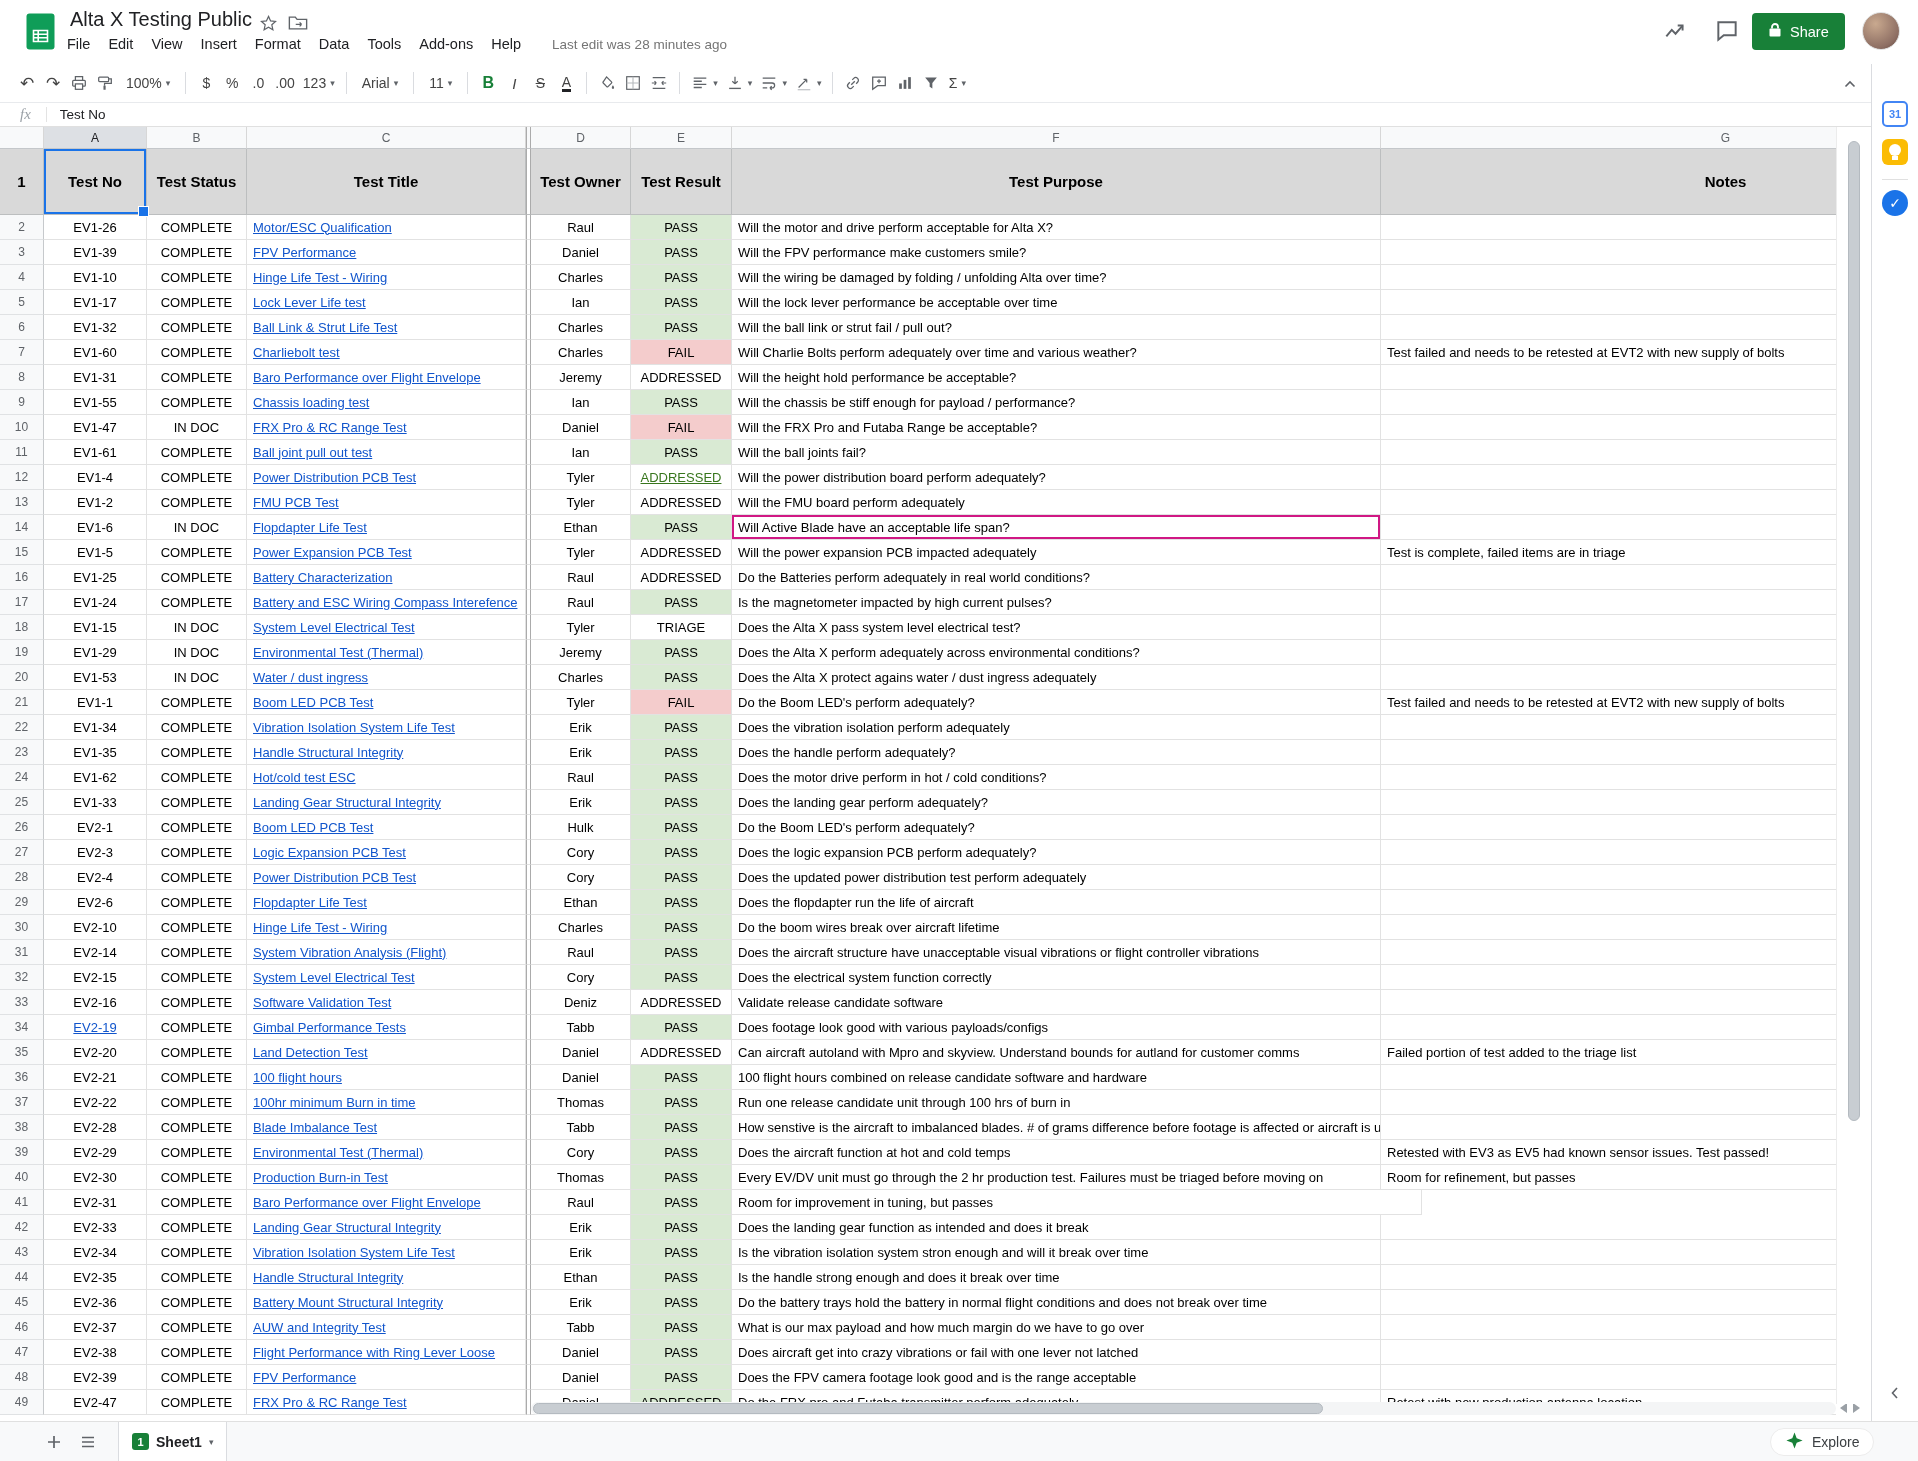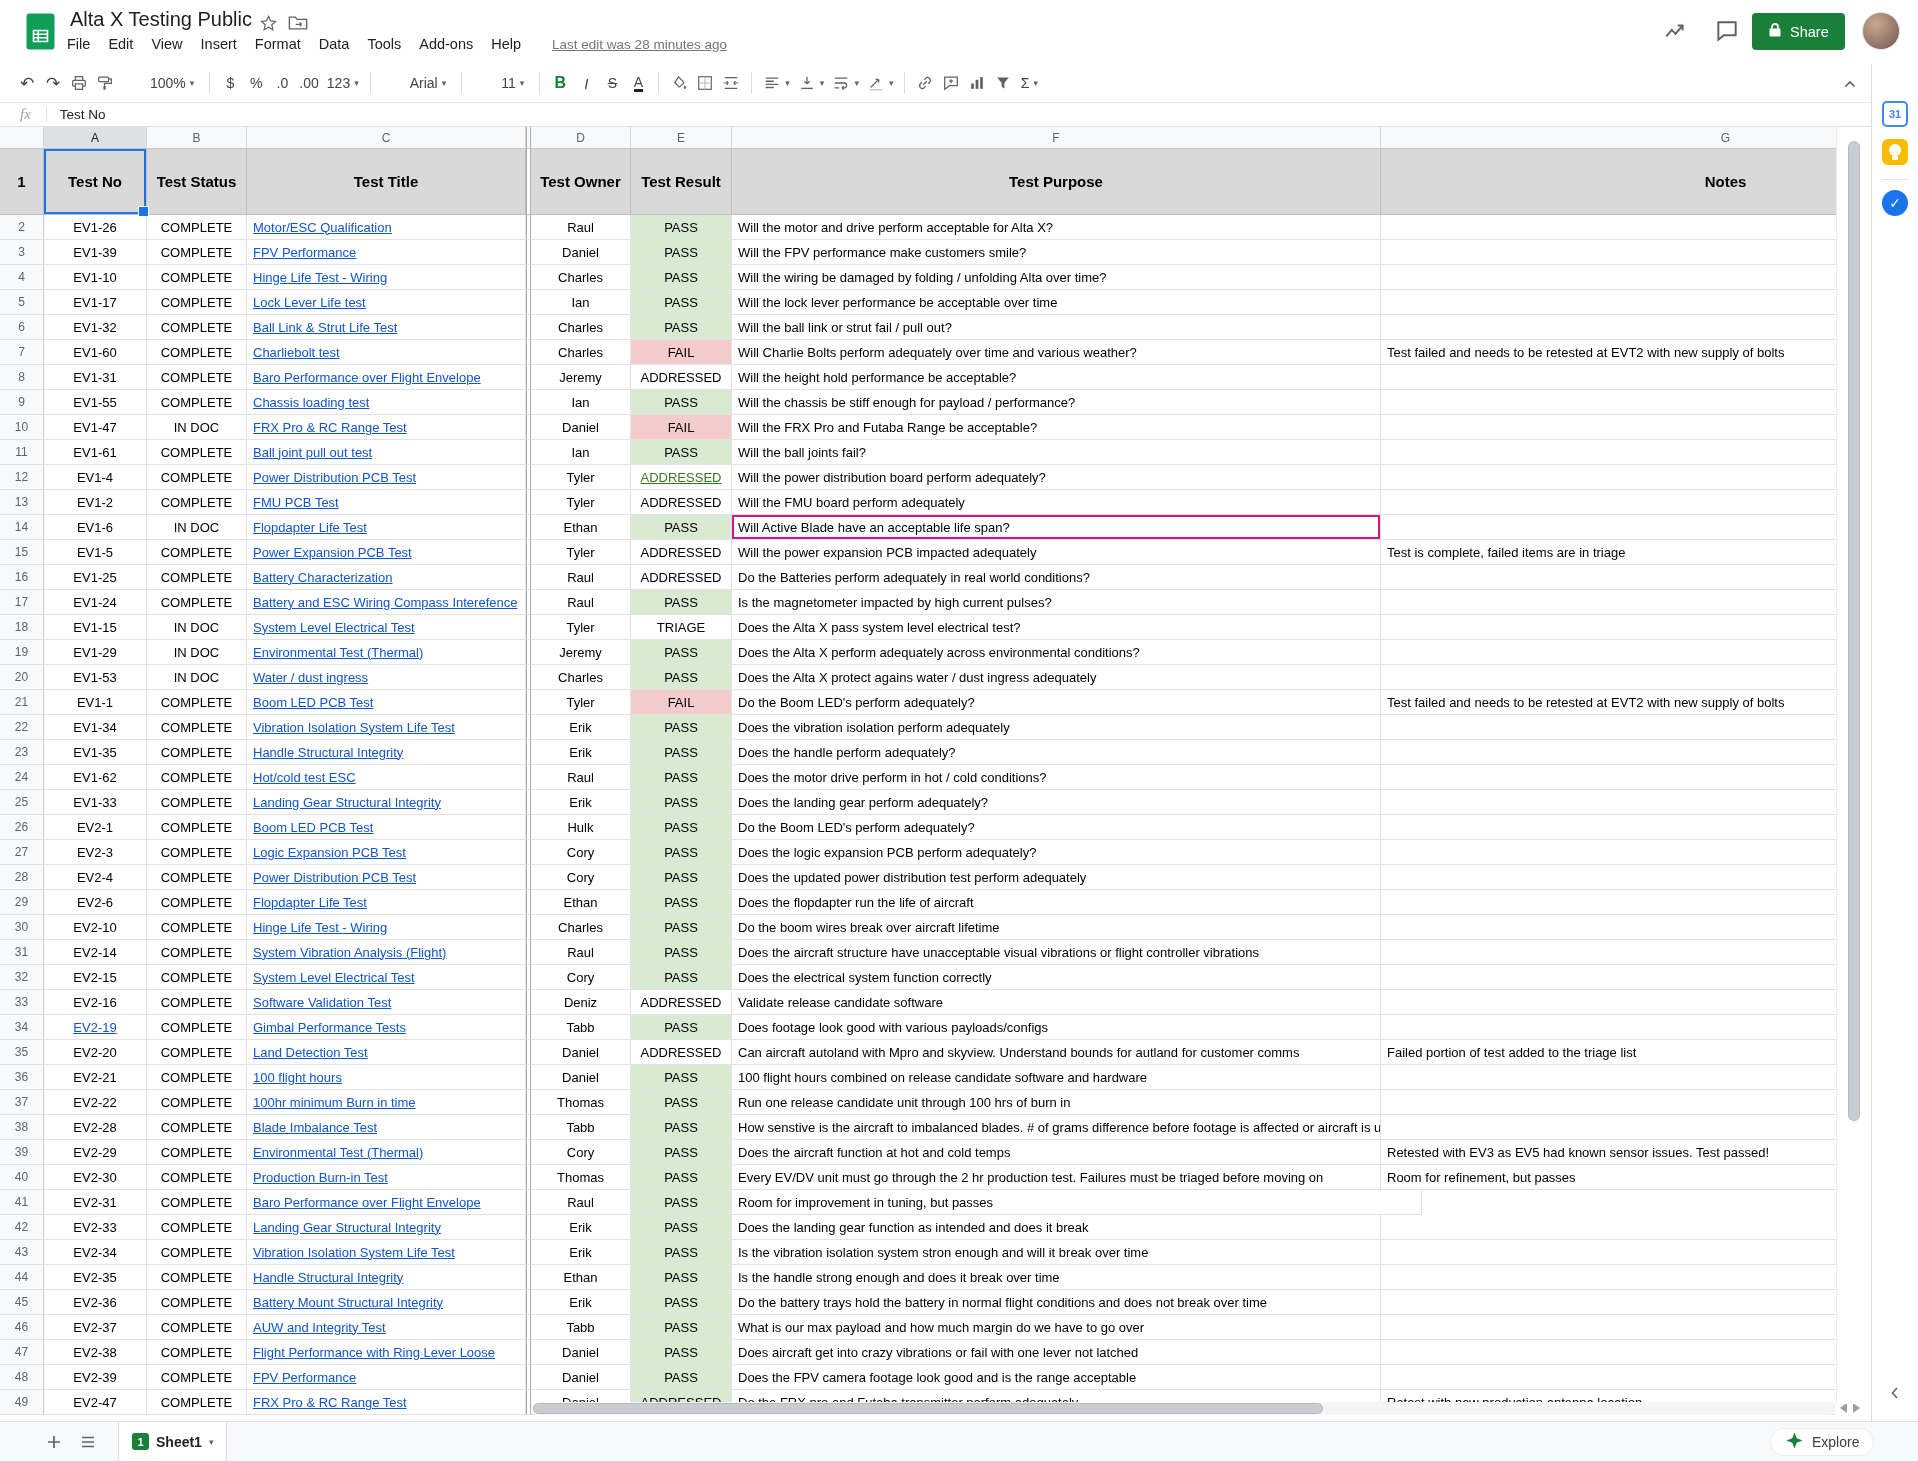--- a/index.html
+++ b/index.html
@@ -9,33 +9,33 @@
 
   
   .topbar { position:absolute; left:0; top:0; width:1918px; height:64px; background:#fff; }
   .logo { position:absolute; left:26px; top:13px; width:29px; height:37px; }
   .doc-title { position:absolute; left:70px; top:8px; font-size:20px; color:#202124; white-space:nowrap; }
   .title-ico { position:absolute; top:13px; width:20px; height:20px; display:flex; align-items:center; justify-content:center; }
   .star-pos { left:258px; }
   .folder-pos { left:288px; }
   .menus { position:absolute; left:58px; top:32px; display:flex; align-items:center; height:24px; }
   .menu { padding:3px 9px; font-size:14.5px; color:#202124; border-radius:3px; cursor:default; }
-  .last-edit { margin-left:22px; font-size:13.5px; color:#757575; text-decoration:underline; white-space:nowrap; }
+  .last-edit { margin-left:22px; font-size:13.5px; color:#757575; white-space:nowrap; }
   .icon-activity { position:absolute; left:1662px; top:18px; }
   .icon-comment  { position:absolute; left:1714px; top:18px; }
   .share-btn { position:absolute; left:1752px; top:13px; height:37px; padding:0 16px; background:#188038; border-radius:4px; color:#fff; display:flex; align-items:center; gap:8px; font-size:14.5px; }
   .avatar { position:absolute; left:1862px; top:12px; width:38px; height:38px; border-radius:50%;
             background:radial-gradient(circle at 35% 30%, #c9a98f, #8d6e63 70%, #5d4037); border:1px solid #e0e0e0; }
 
   
   .toolbar { position:absolute; left:0; top:64px; width:1871px; height:39px; background:#fff;
              border-bottom:1px solid #e8eaed; display:flex; align-items:center; padding-left:14px; }
   .tbtn { height:28px; min-width:26px; display:flex; align-items:center; justify-content:center; gap:4px;
           color:#444; font-size:14px; border-radius:3px; padding:0 4px; white-space:nowrap; }
-  .tbtn.wide { padding:0 8px;margin-left:24px; }
+  .tbtn.wide { padding:0 8px; }
   .caret { font-size:9px; color:#5f6368; }
   .tdiv { width:1px; height:22px; background:#dadce0; margin:0 7px; flex:0 0 1px; }
   .b-active { color:#188038; font-weight:700; font-size:16px; }
   .it { font-style:italic; font-size:15px; }
   .strike { text-decoration:line-through; }
   .tcolor span:first-child { border-bottom:3px solid #202124; line-height:14px; }
   .collapse-caret { position:absolute; left:1838px; top:72px; width:24px; height:24px; display:flex; align-items:center; justify-content:center; }
 
   
   .fbar { position:absolute; left:0; top:103px; width:1871px; height:24px; background:#fff;

